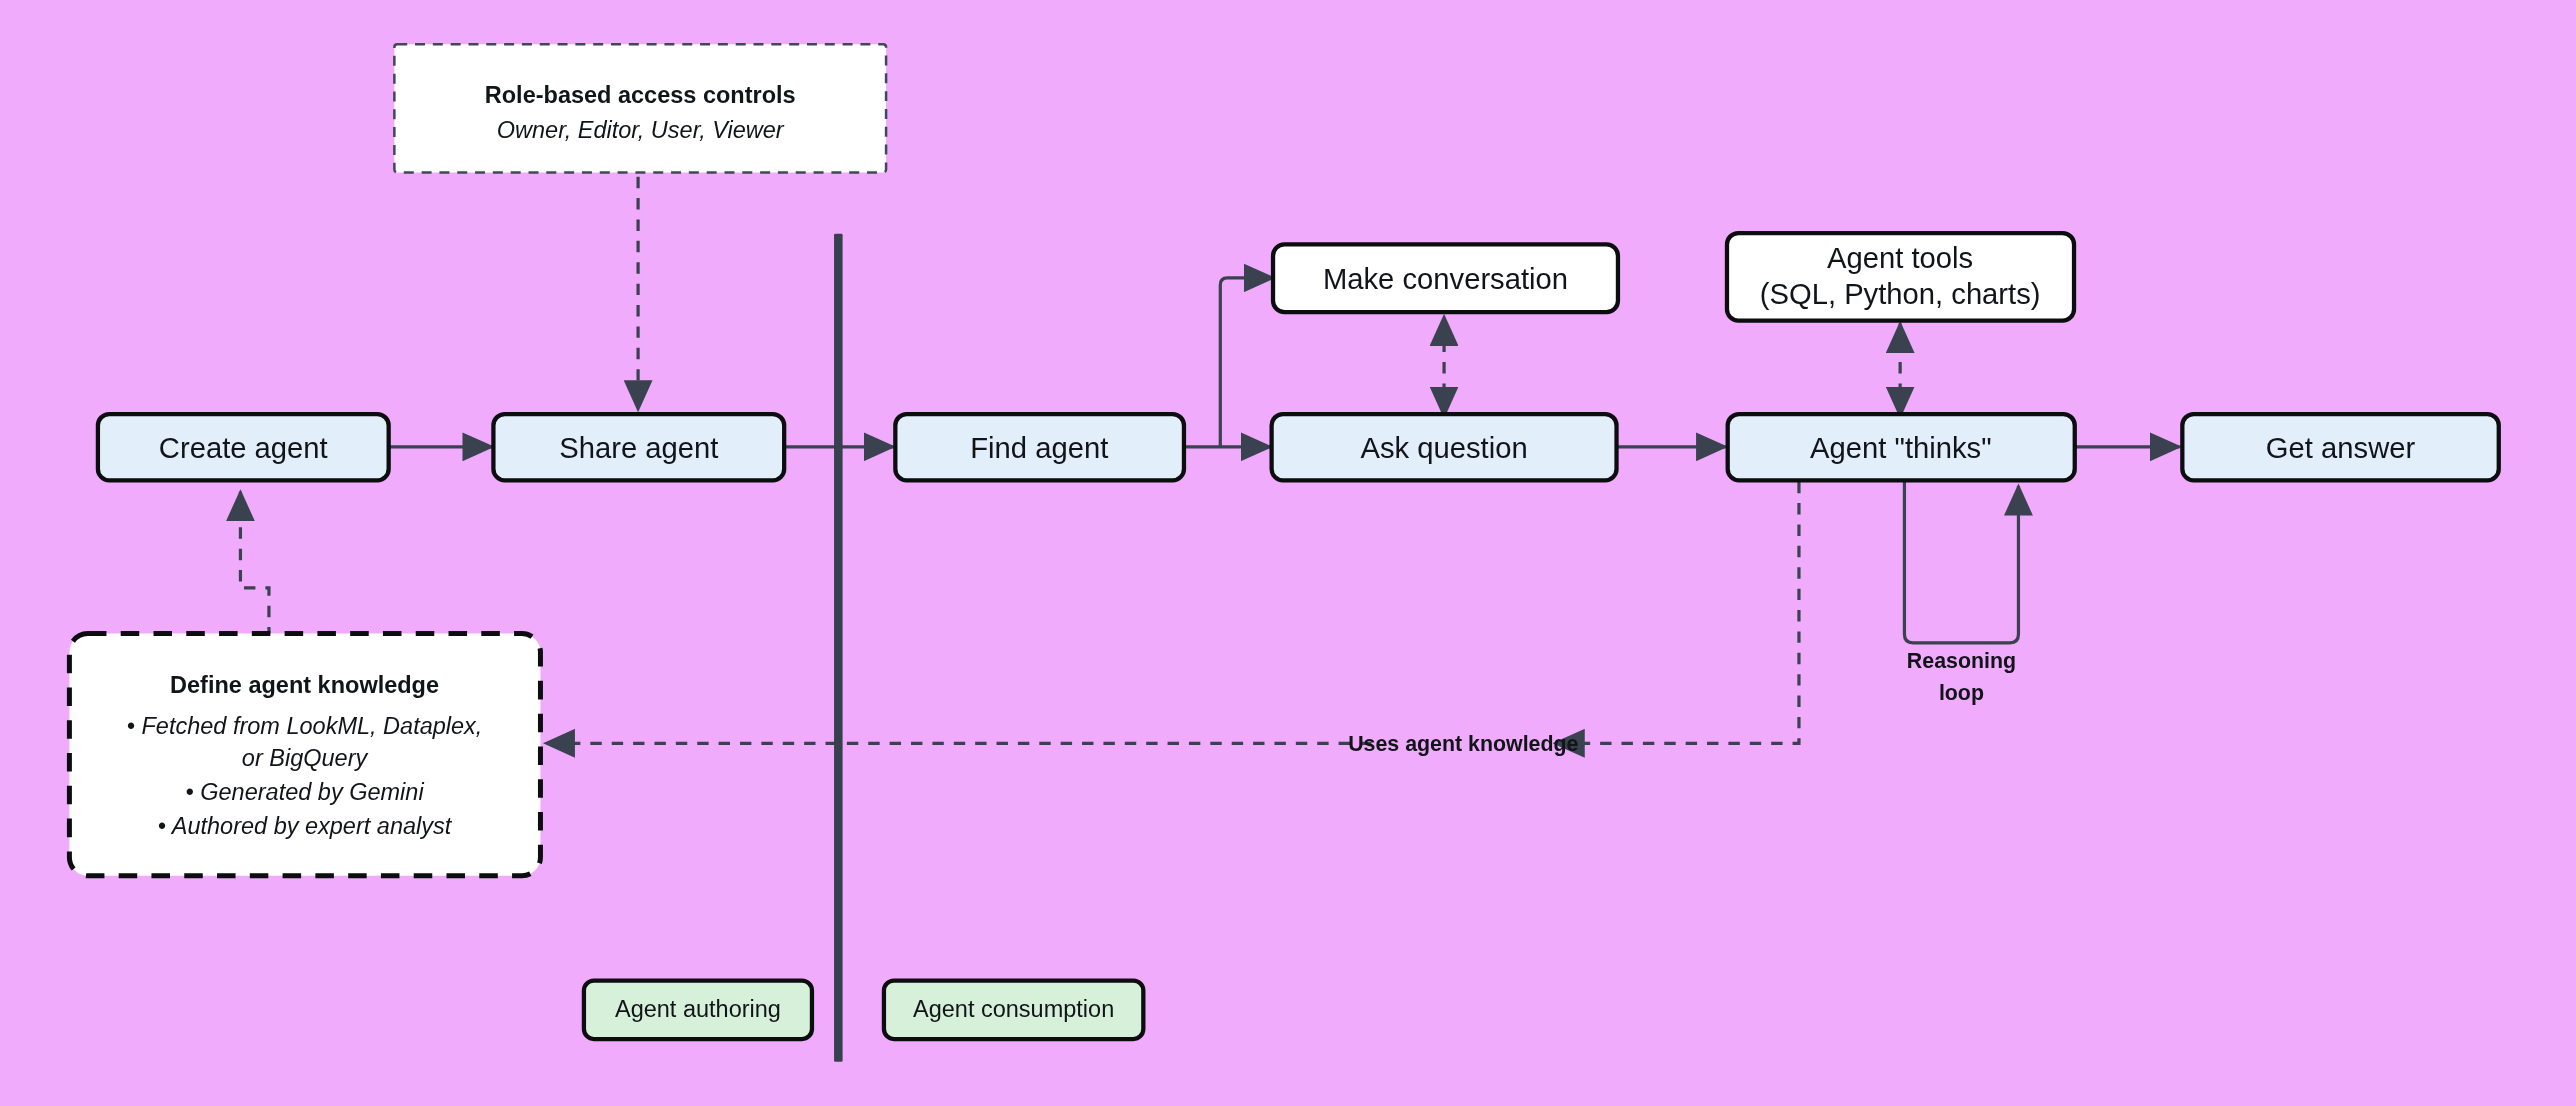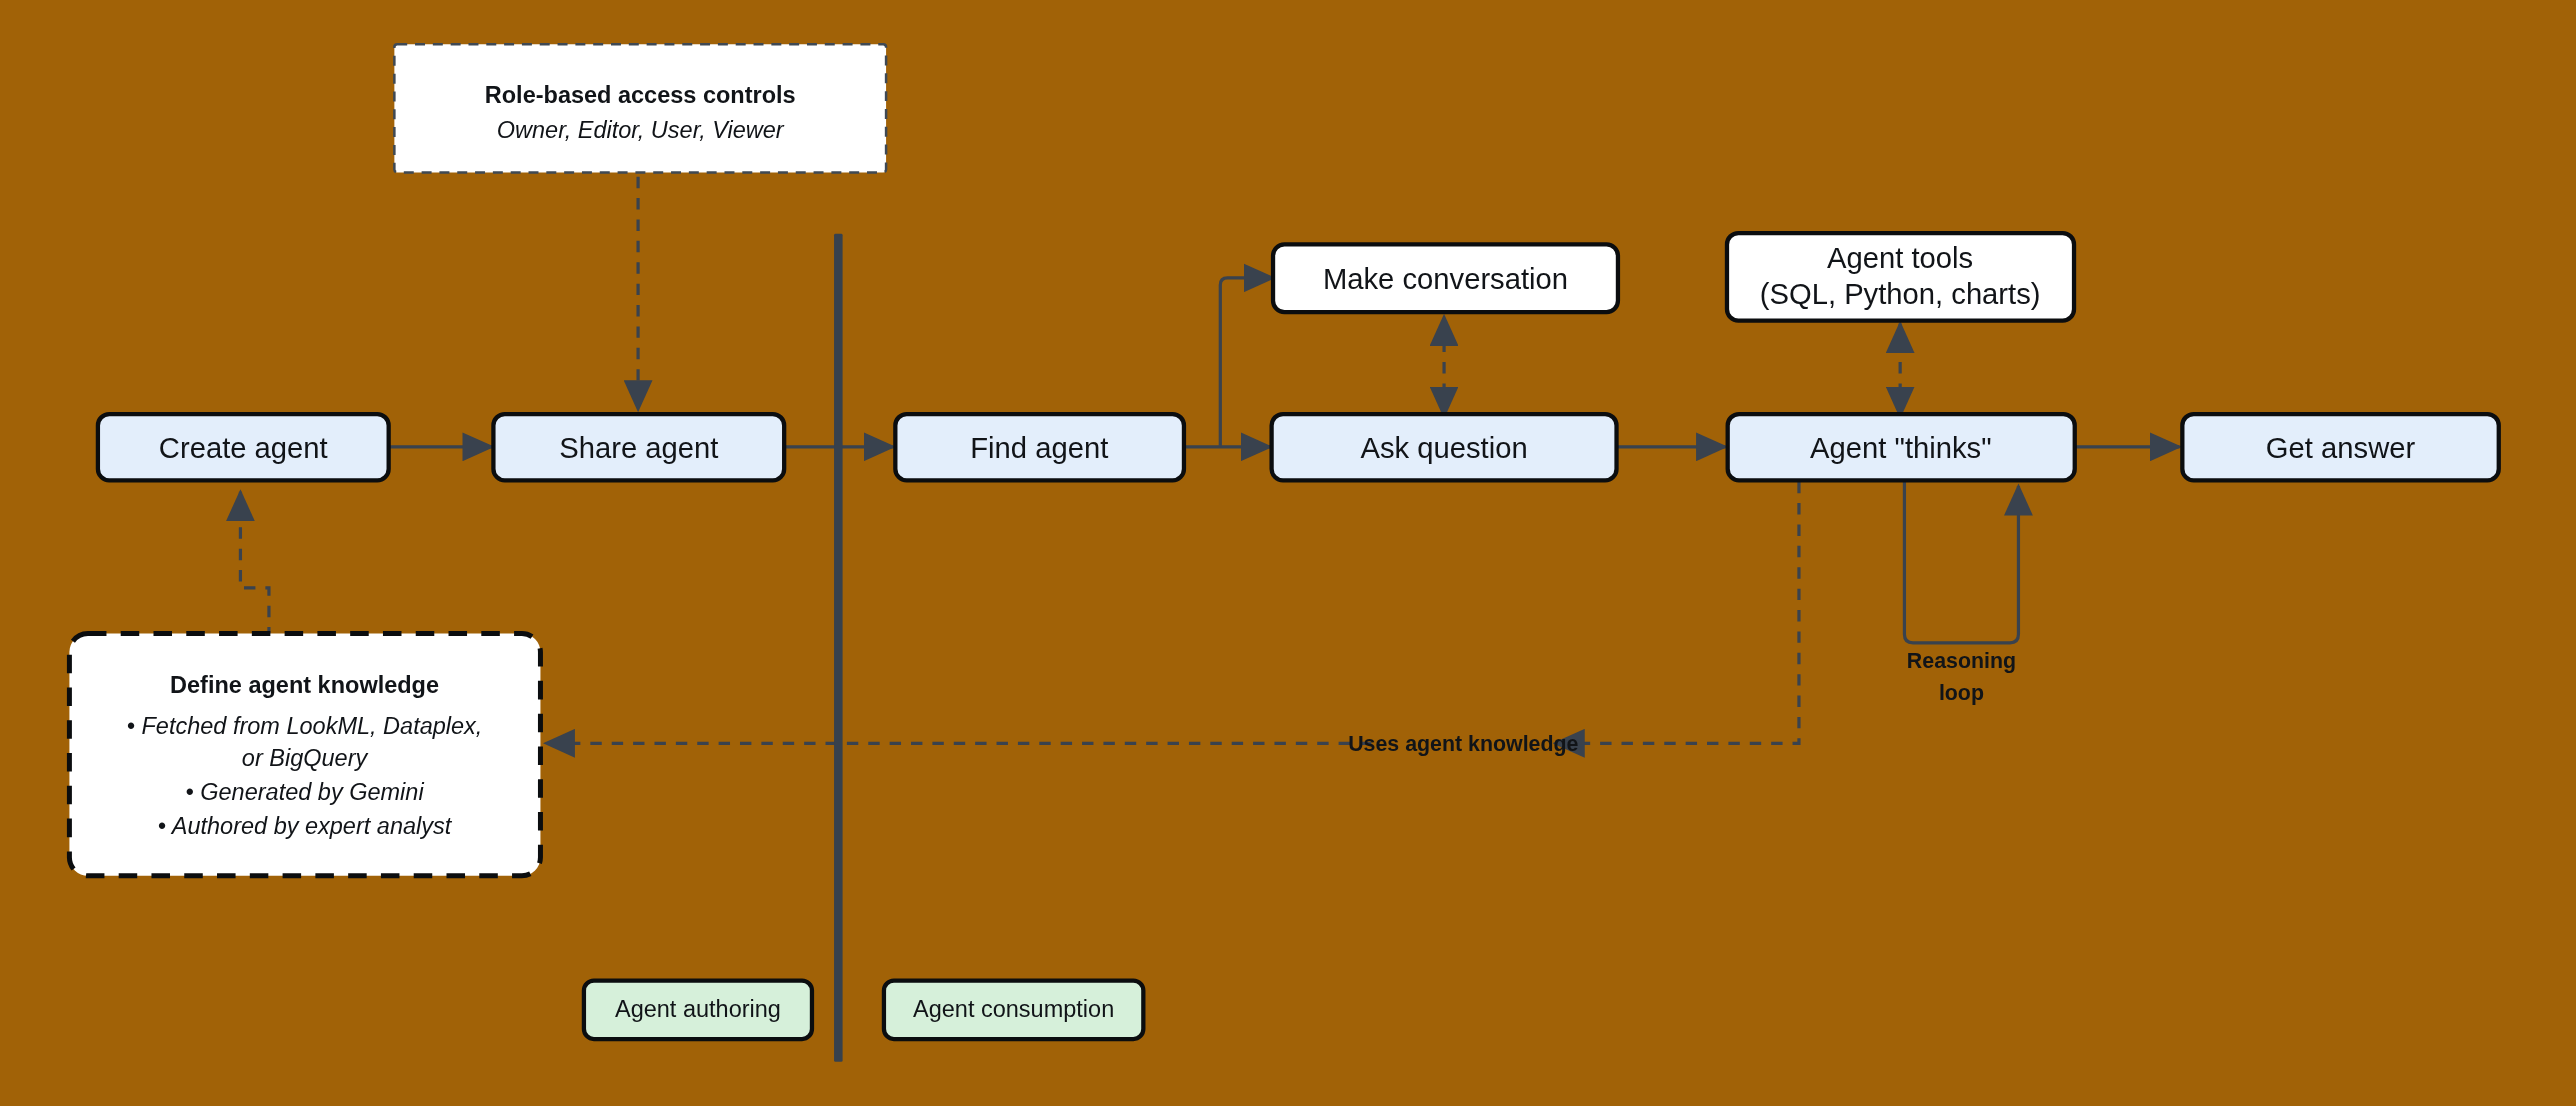--- a/index.html
+++ b/index.html
@@ -10,21 +10,21 @@
   body {
     width: 2576px;
     height: 1106px;
     font-family: "Liberation Sans", sans-serif;
     overflow: hidden;
   }
   #diagram-root {
     position: relative;
     width: 2576px;
     height: 1106px;
-    background: #a16207;
+    background: #f0abfc;
   }
   svg.canvas {
     position: absolute;
     top: 0;
     left: 0;
     width: 2576px;
     height: 1106px;
   }
   .node-label {
     font-family: "Liberation Sans", sans-serif;

